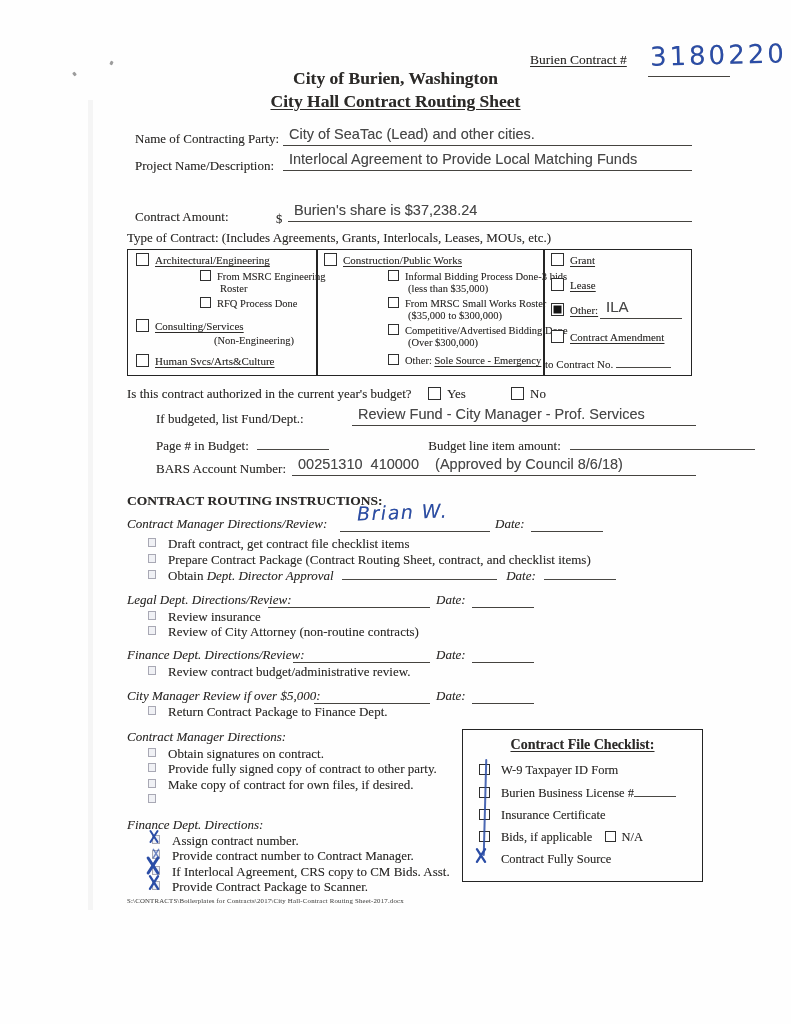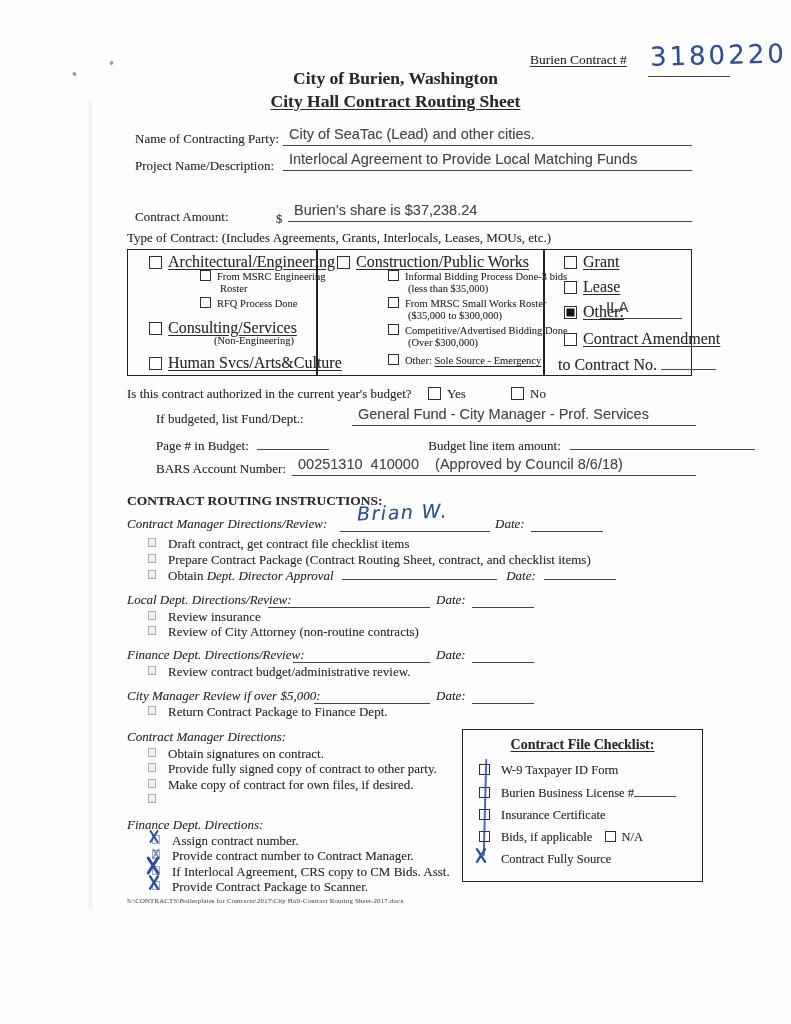--- a/index.html
+++ b/index.html
@@ -7,21 +7,21 @@
   .page {
     position:relative; width:791px; height:1024px; background:#fefefe;
     font-family:"Liberation Serif", serif; color:#2c2a28; overflow:hidden;
     text-shadow:0 0 .3px rgba(50,50,50,.35);
   }
   .row { position:absolute; white-space:nowrap; font-size:13px; }
   .it  { font-style:italic; }
   .b   { font-weight:bold; }
   .ul  { text-decoration:underline; text-underline-offset:2px; }
   .small { font-size:10.5px;padding-left:44px; }
-  .cat { font-size:16px;margin-left:13px; }
+  .cat { font-size:11px; }
   .val { font-family:"Liberation Sans", sans-serif; font-size:14.5px; color:#474747; white-space:pre; }
   .fill { position:absolute; border-bottom:1.4px solid #45433f; height:20px; }
   .fill .val { display:block; padding:0 0 1px 6px; }
   .hline { display:inline-block; border-bottom:1.3px solid #4a4844; height:12px; vertical-align:baseline; }
   .cb { display:inline-block; width:13px; height:13px; border:1.5px solid #2f2f2f; background:#fff;
         vertical-align:-2px; margin-right:6px; }
   .cb.s { width:11px; height:11px; vertical-align:-1px; }
   .cb.filled { background:#141414; box-shadow:inset 0 0 0 1.5px #fff; }
   .mini { display:inline-block; width:8px; height:9px; border:1px solid #a8a8b4; background:#f0f1f5;
           vertical-align:1px; margin-right:12px; }
@@ -145,21 +145,21 @@
   </div>
 
   <div class="row" style="left:127px;top:386px">
     <span>Is this contract authorized in the current year's budget?</span>
     <span class="cb" style="margin-left:13px"></span><span>Yes</span>
     <span class="cb" style="margin-left:42px"></span><span>No</span>
   </div>
 
   <div class="row" style="left:156px;top:411px">If budgeted, list Fund/Dept.:</div>
   <div class="fill" style="left:352px;top:406px;width:344px">
-    <span class="val">General Fund - City Manager - Prof. Services</span>
+    <span class="val">Review Fund - City Manager - Prof. Services</span>
   </div>
 
   <div class="row" style="left:156px;top:438px">
     <span>Page # in Budget:</span>
     <span class="hline" style="width:72px;margin-left:5px"></span>
     <span style="margin-left:96px">Budget line item amount:</span>
     <span class="hline" style="width:185px;margin-left:6px"></span>
   </div>
 
   <div class="row" style="left:156px;top:461px">BARS Account Number:</div>
@@ -181,21 +181,21 @@
   <div class="row" style="left:148px;top:552px">
     <span class="mini"></span><span>Prepare Contract Package (Contract Routing Sheet, contract, and checklist items)</span>
   </div>
   <div class="row" style="left:148px;top:568px">
     <span class="mini"></span><span>Obtain </span><span class="it">Dept. Director Approval</span>
     <span class="hline" style="width:155px;margin-left:5px"></span>
     <span class="it" style="margin-left:6px">Date:</span>
     <span class="hline" style="width:72px;margin-left:5px"></span>
   </div>
 
-  <div class="row it" style="left:127px;top:592px">Local Dept. Directions/Review:</div>
+  <div class="row it" style="left:127px;top:592px">Legal Dept. Directions/Review:</div>
   <div class="fill" style="left:268px;top:590px;width:162px;height:18px"></div>
   <div class="row it" style="left:436px;top:592px">Date:</div>
   <div class="fill" style="left:472px;top:590px;width:62px;height:18px"></div>
   <div class="row" style="left:148px;top:609px">
     <span class="mini"></span><span>Review insurance</span>
   </div>
   <div class="row" style="left:148px;top:624px">
     <span class="mini"></span><span>Review of City Attorney (non-routine contracts)</span>
   </div>
 

